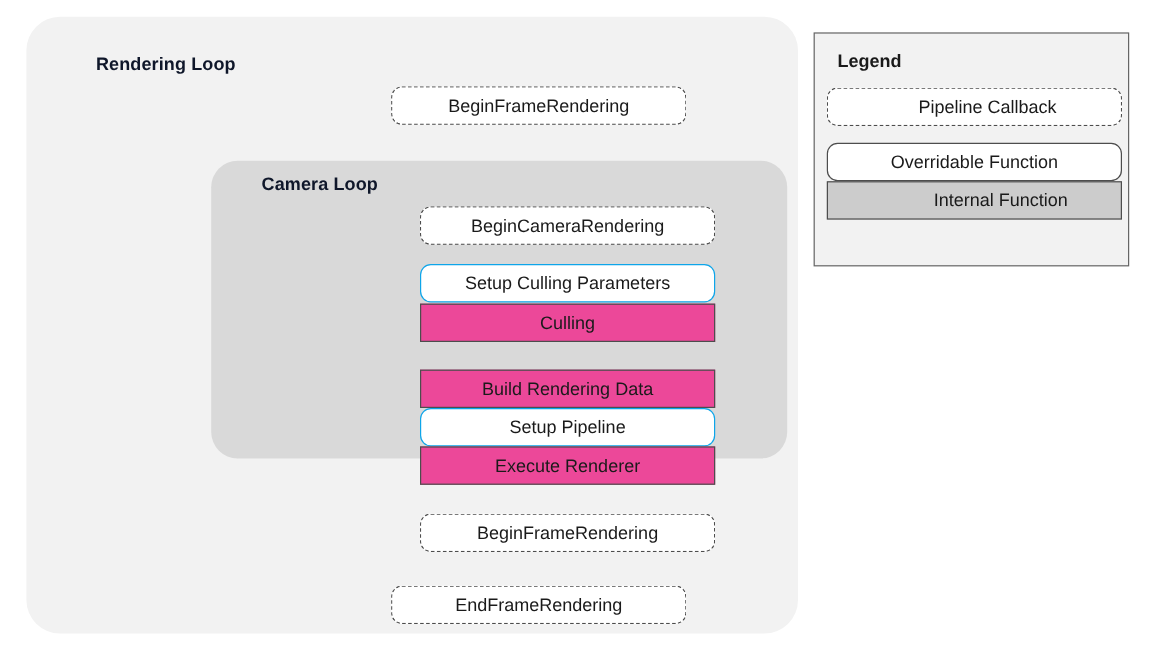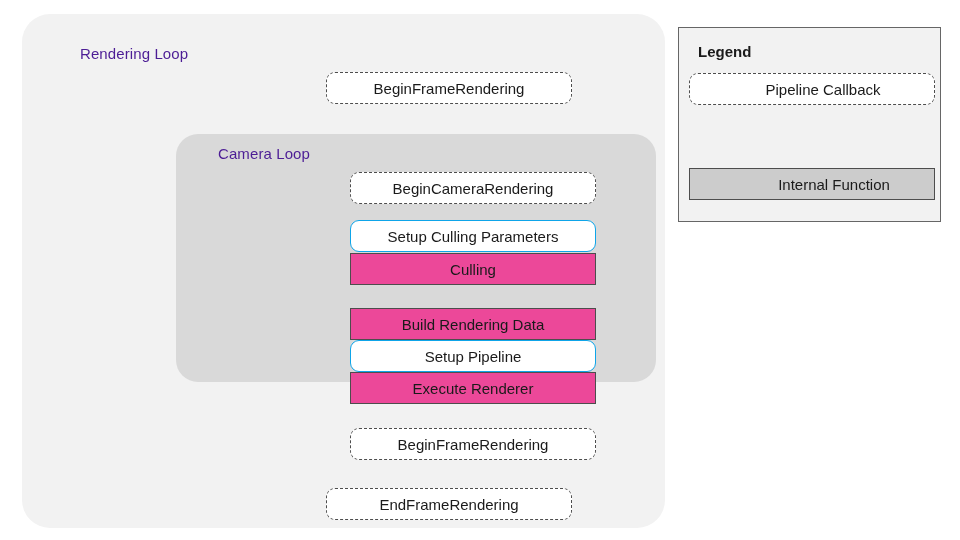--- a/index.html
+++ b/index.html
@@ -43,22 +43,22 @@
     width: 480px;
     height: 248px;
     background: #d9d9d9;
     border-radius: 22px;
     margin-left: 24px;
   }
 
   .group-title {
     position: absolute;
     font-size: 15px;
-    font-weight: normal;
-    color: #4c1d95;
+    font-weight: bold;
+    color: #0f172a;
     letter-spacing: 0.1px;
     white-space: nowrap;
   }
   .rendering-loop > .group-title {
     left: 58px;
     top: 31px;
   }
   .camera-loop > .group-title {
     left: 42px;
     top: 11px;
@@ -146,21 +146,21 @@
     line-height: 1;
     color: #1a1a1a;
     white-space: nowrap;
   }
   .legend-item.callback    { background:#ffffff; border:1px dashed #4d4d4d; border-radius:9px; }
   .legend-item.overridable { background:#ffffff; border:1px solid  #4d4d4d; border-radius:9px; }
   .legend-item.internal    { background:#cccccc; border:1px solid  #4d4d4d; border-radius:0; }
 
   .lpos-1 { top: 45px; padding-left: 22px; }   
   .lpos-2 { top: 91px; }   
-  .lpos-3 { top: 140px; padding-left: 44px; }  
+  .lpos-3 { top: 123px; padding-left: 44px; }  
 </style>
 </head>
 <body>
 
 <div class="stage">
 
   <div class="rendering-loop">
 
     <div class="group-title">Rendering Loop</div>
 
@@ -189,18 +189,19 @@
     <div class="node callback pos-endframe">EndFrameRendering</div>
 
   </div>
 
   <div class="legend">
 
     <div class="legend-title">Legend</div>
 
     <div class="legend-item callback lpos-1">Pipeline Callback</div>
 
+    <div class="legend-item overridable lpos-2">Overridable Function</div>
 
     <div class="legend-item internal lpos-3">Internal Function</div>
 
   </div>
 
 </div>
 
 </body></html>

